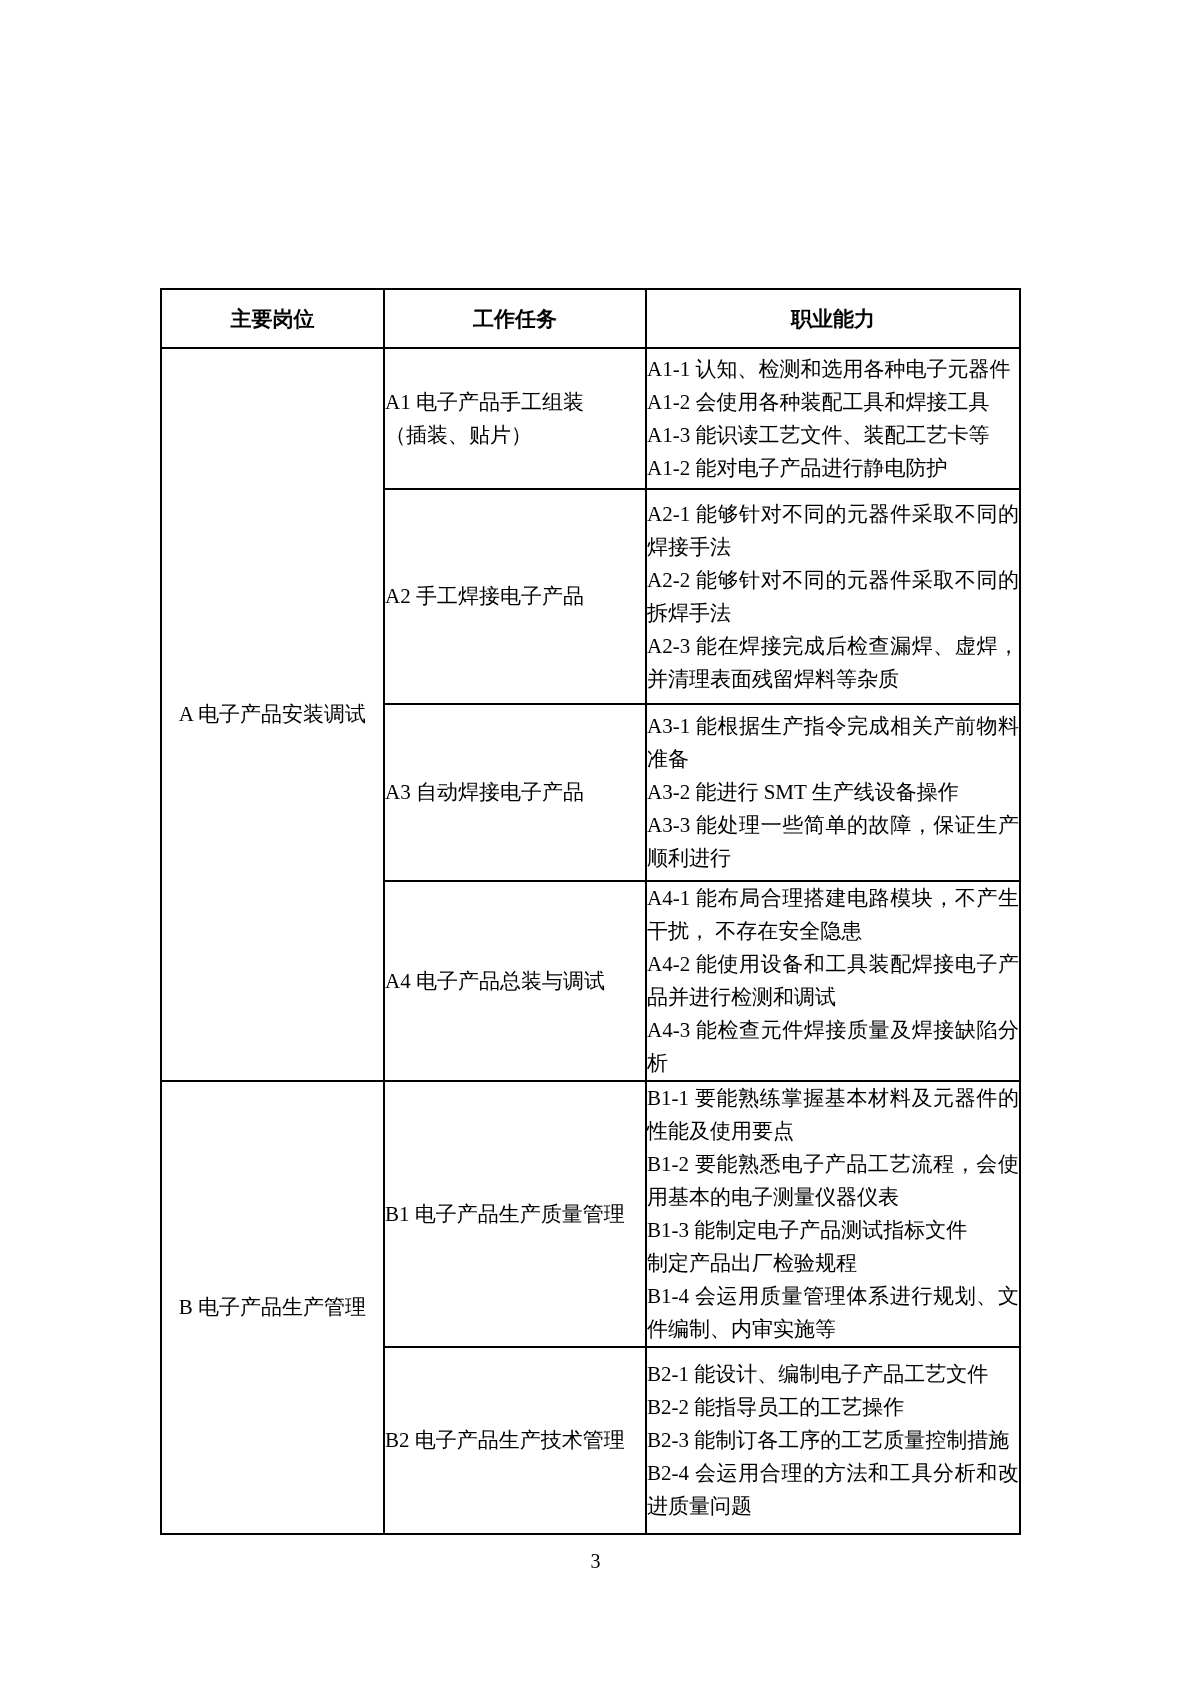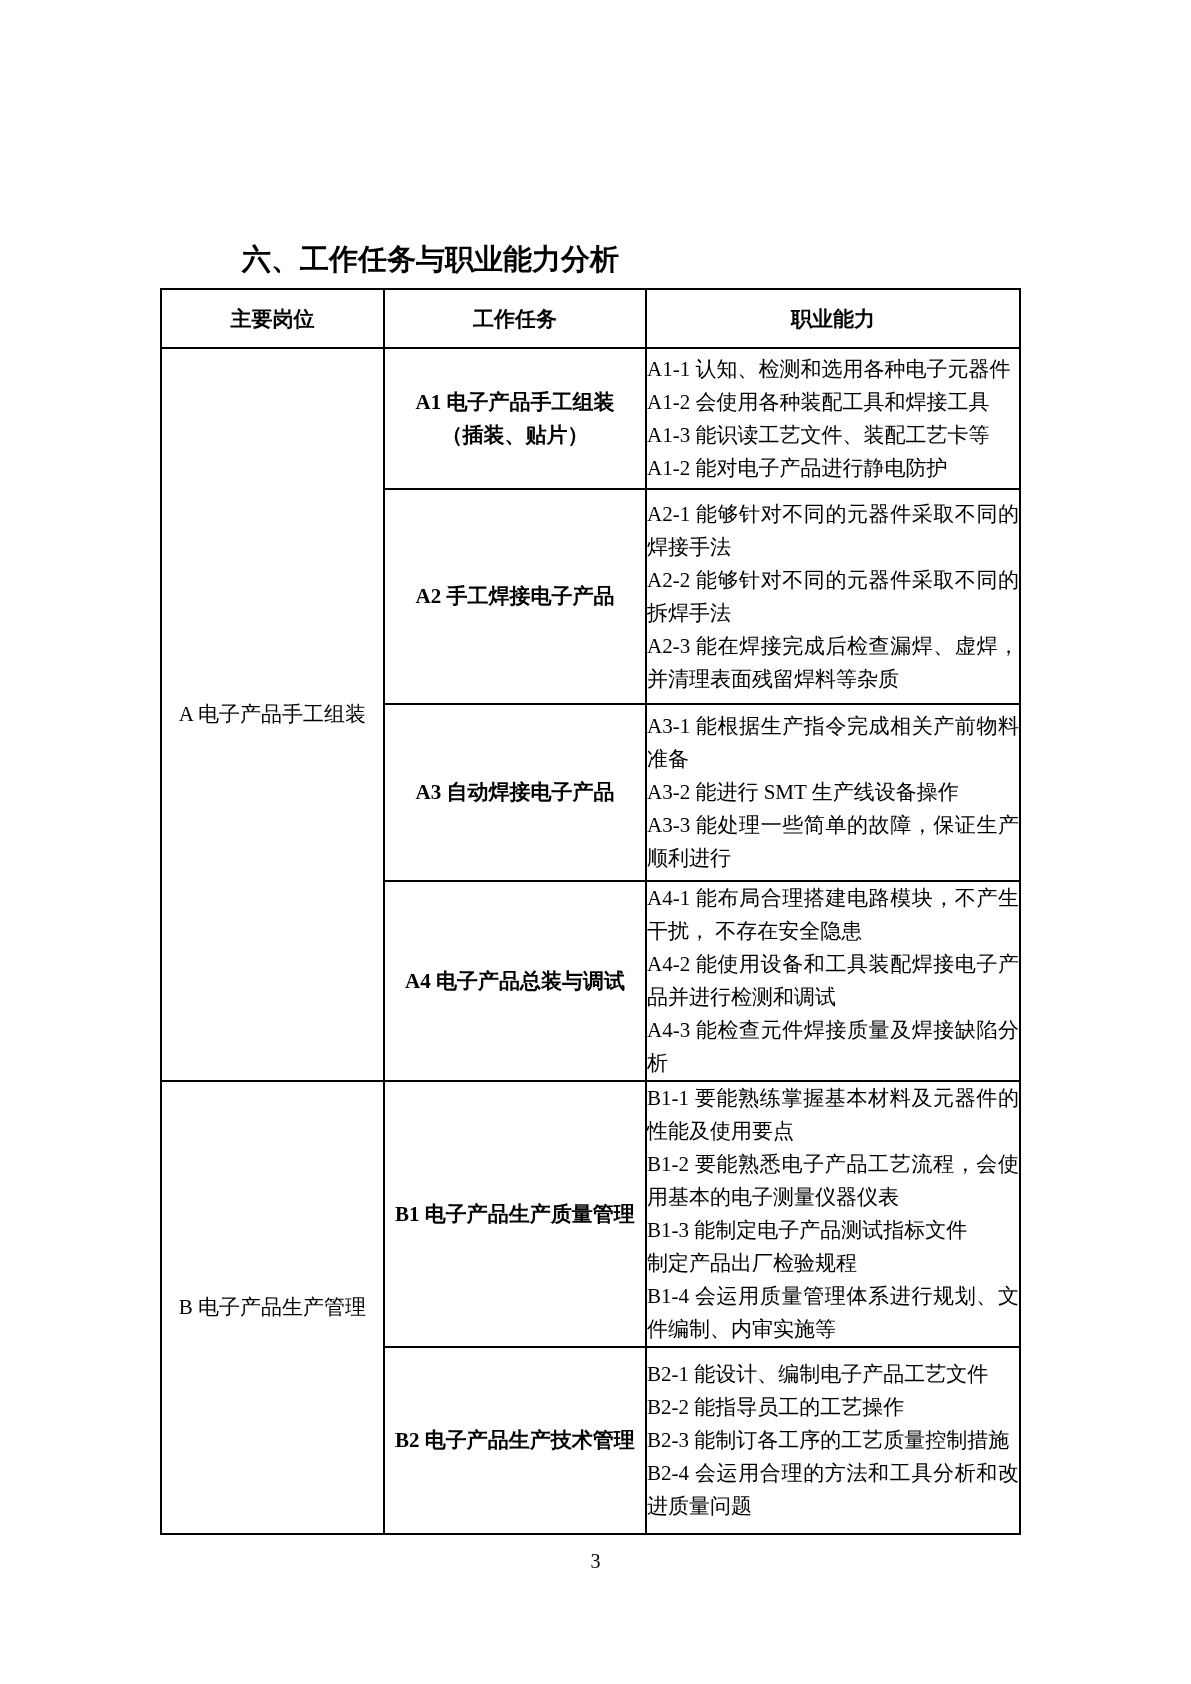--- a/index.html
+++ b/index.html
@@ -54,24 +54,22 @@
   .r-a2   { height: 215px; }
   .r-a3   { height: 177px; }
   .r-a4   { height: 190px; }
   .r-b1   { height: 266px; }
   .r-b2   { height: 187px; }
   .pos-cell {
     text-align: center;
     line-height: 33px;
   }
   .task-cell {
-    text-align: center;
     line-height: 33px;
     white-space: pre-line;
-    font-weight: bold;
   }
   .cap-cell {
     padding: 6px 12px 6px 11px;
   }
   .cap-item {
     text-align: justify;
     line-height: 33px;
     white-space: pre-line;
   }
   .page-number {
@@ -82,37 +80,36 @@
     text-align: center;
     font-size: 20px;
   }
 </style>
 </head>
 <body>
 
 <div class="page">
 
 
-  <div class="heading">六、工作任务与职业能力分析</div>
 
   <table class="analysis">
     <colgroup>
       <col style="width:223px">
       <col style="width:262px">
       <col style="width:374px">
     </colgroup>
     <tbody>
         <tr class="r-head">
       <th>主要岗位</th>
       <th>工作任务</th>
       <th>职业能力</th>
     </tr>
 
     <tr class="r-a1">
-      <td class="pos-cell" rowspan="4">A 电子产品手工组装</td>
+      <td class="pos-cell" rowspan="4">A 电子产品安装调试</td>
       <td class="task-cell">A1 电子产品手工组装
 （插装、贴片）</td>
       <td class="cap-cell">
         <div class="cap-item">A1-1 认知、检测和选用各种电子元器件</div>
         <div class="cap-item">A1-2 会使用各种装配工具和焊接工具</div>
         <div class="cap-item">A1-3 能识读工艺文件、装配工艺卡等</div>
         <div class="cap-item">A1-2 能对电子产品进行静电防护</div>
       </td>
     </tr>
 

